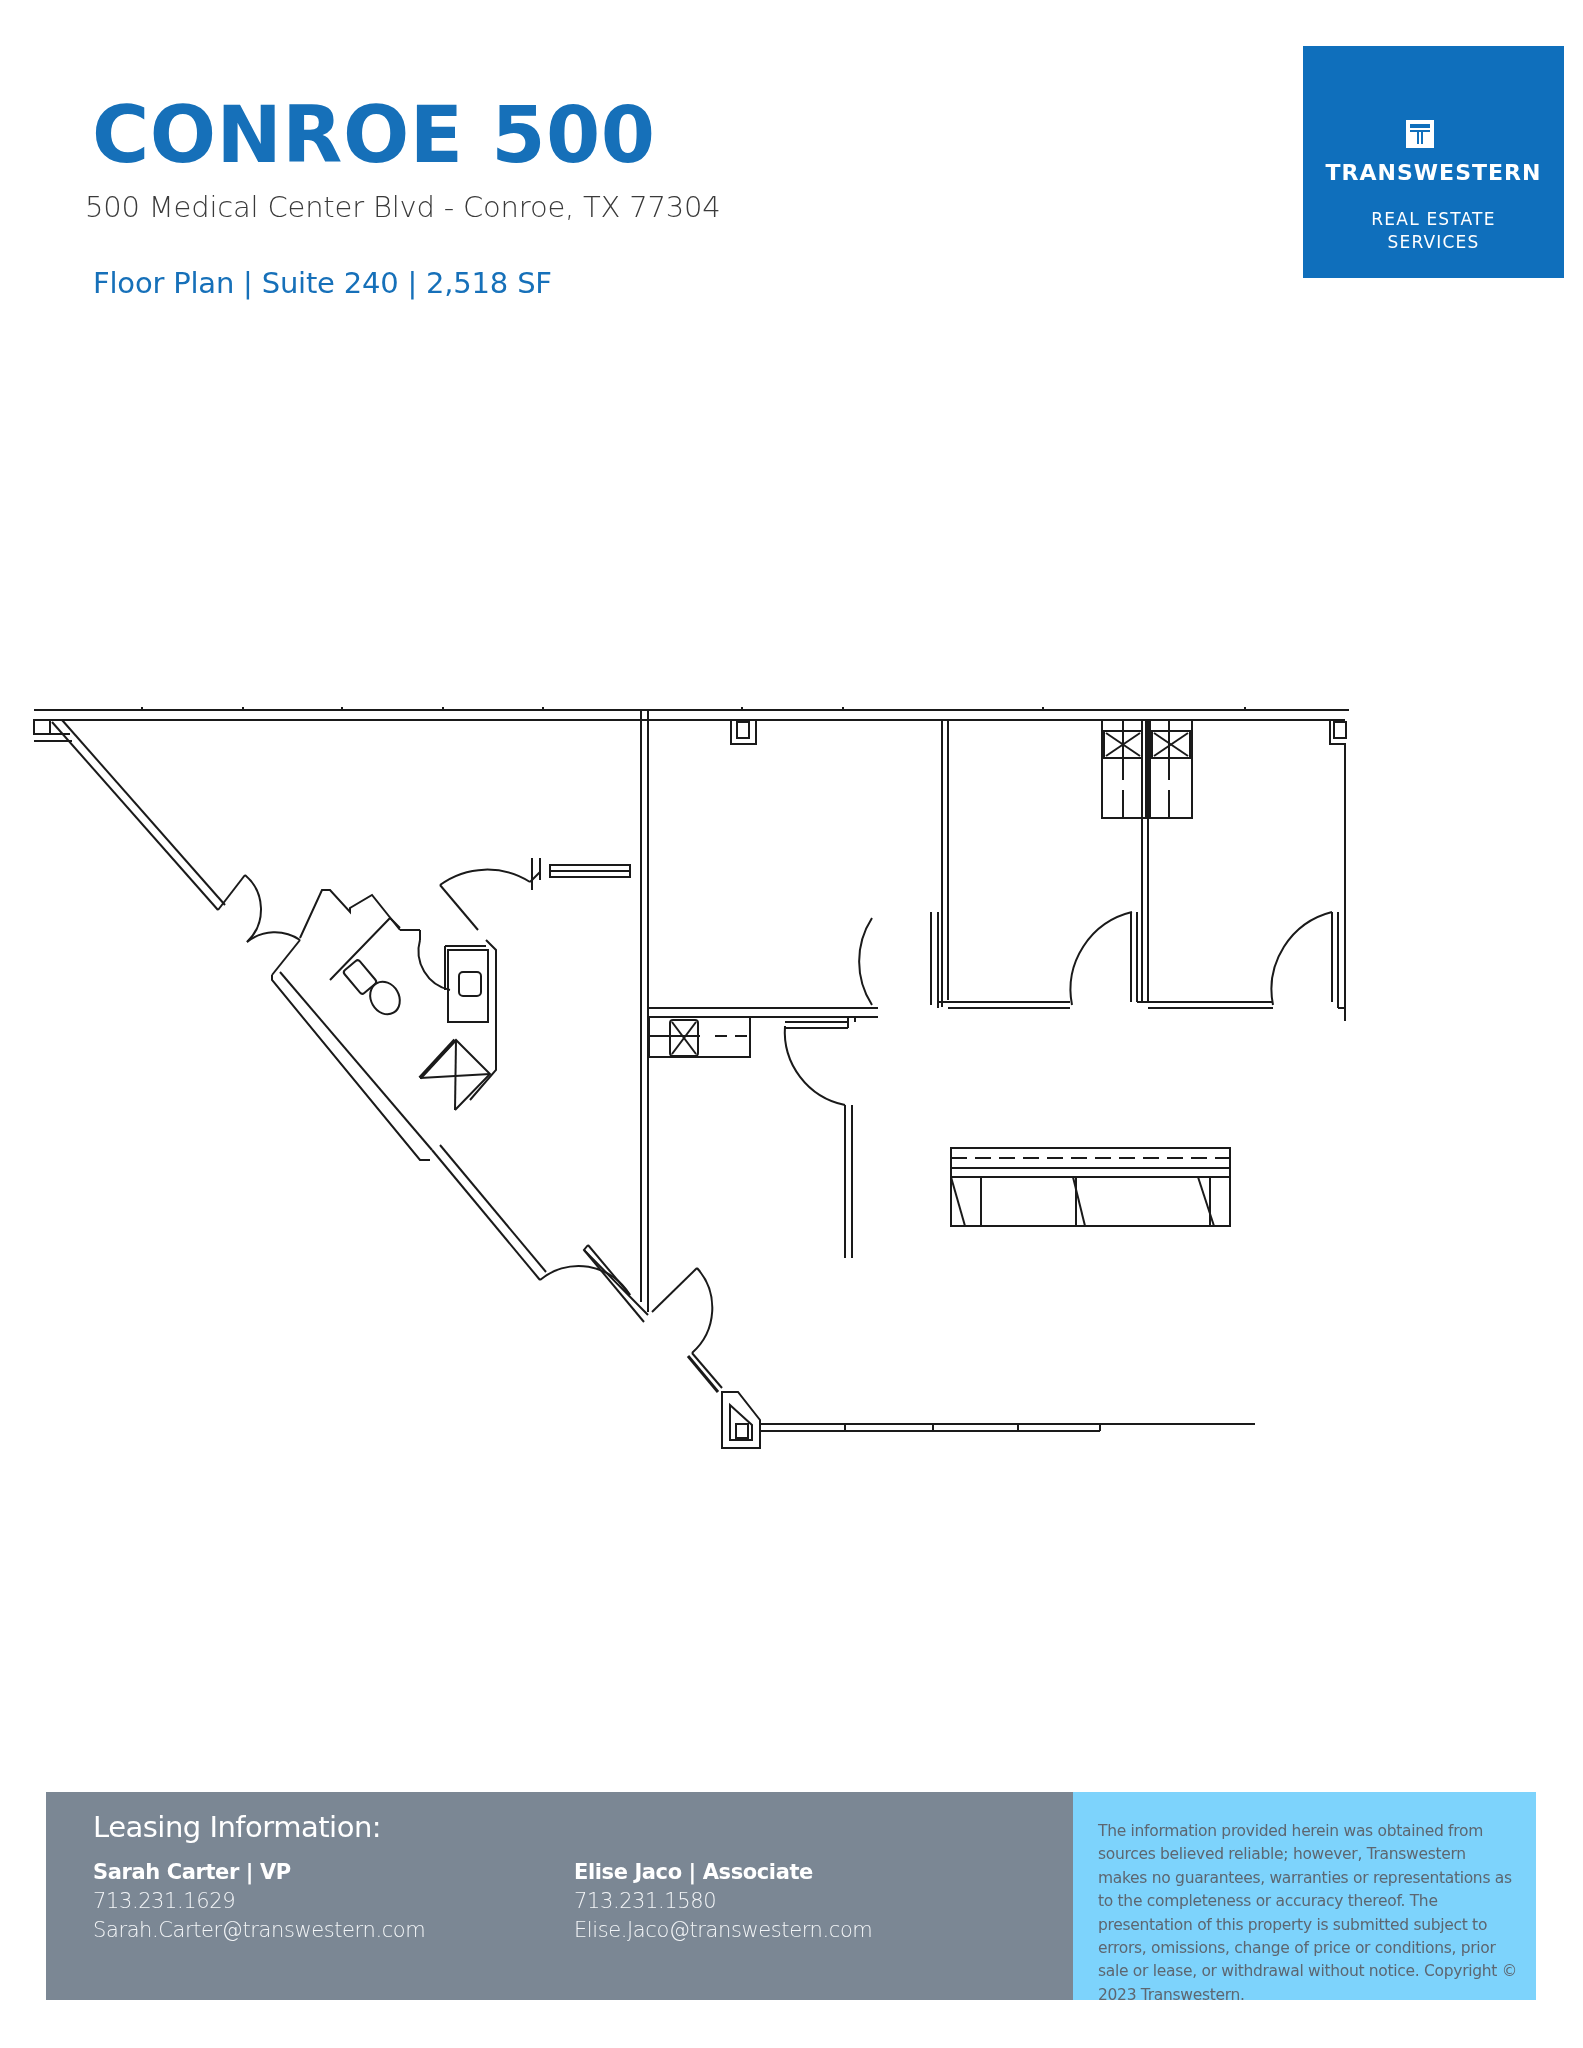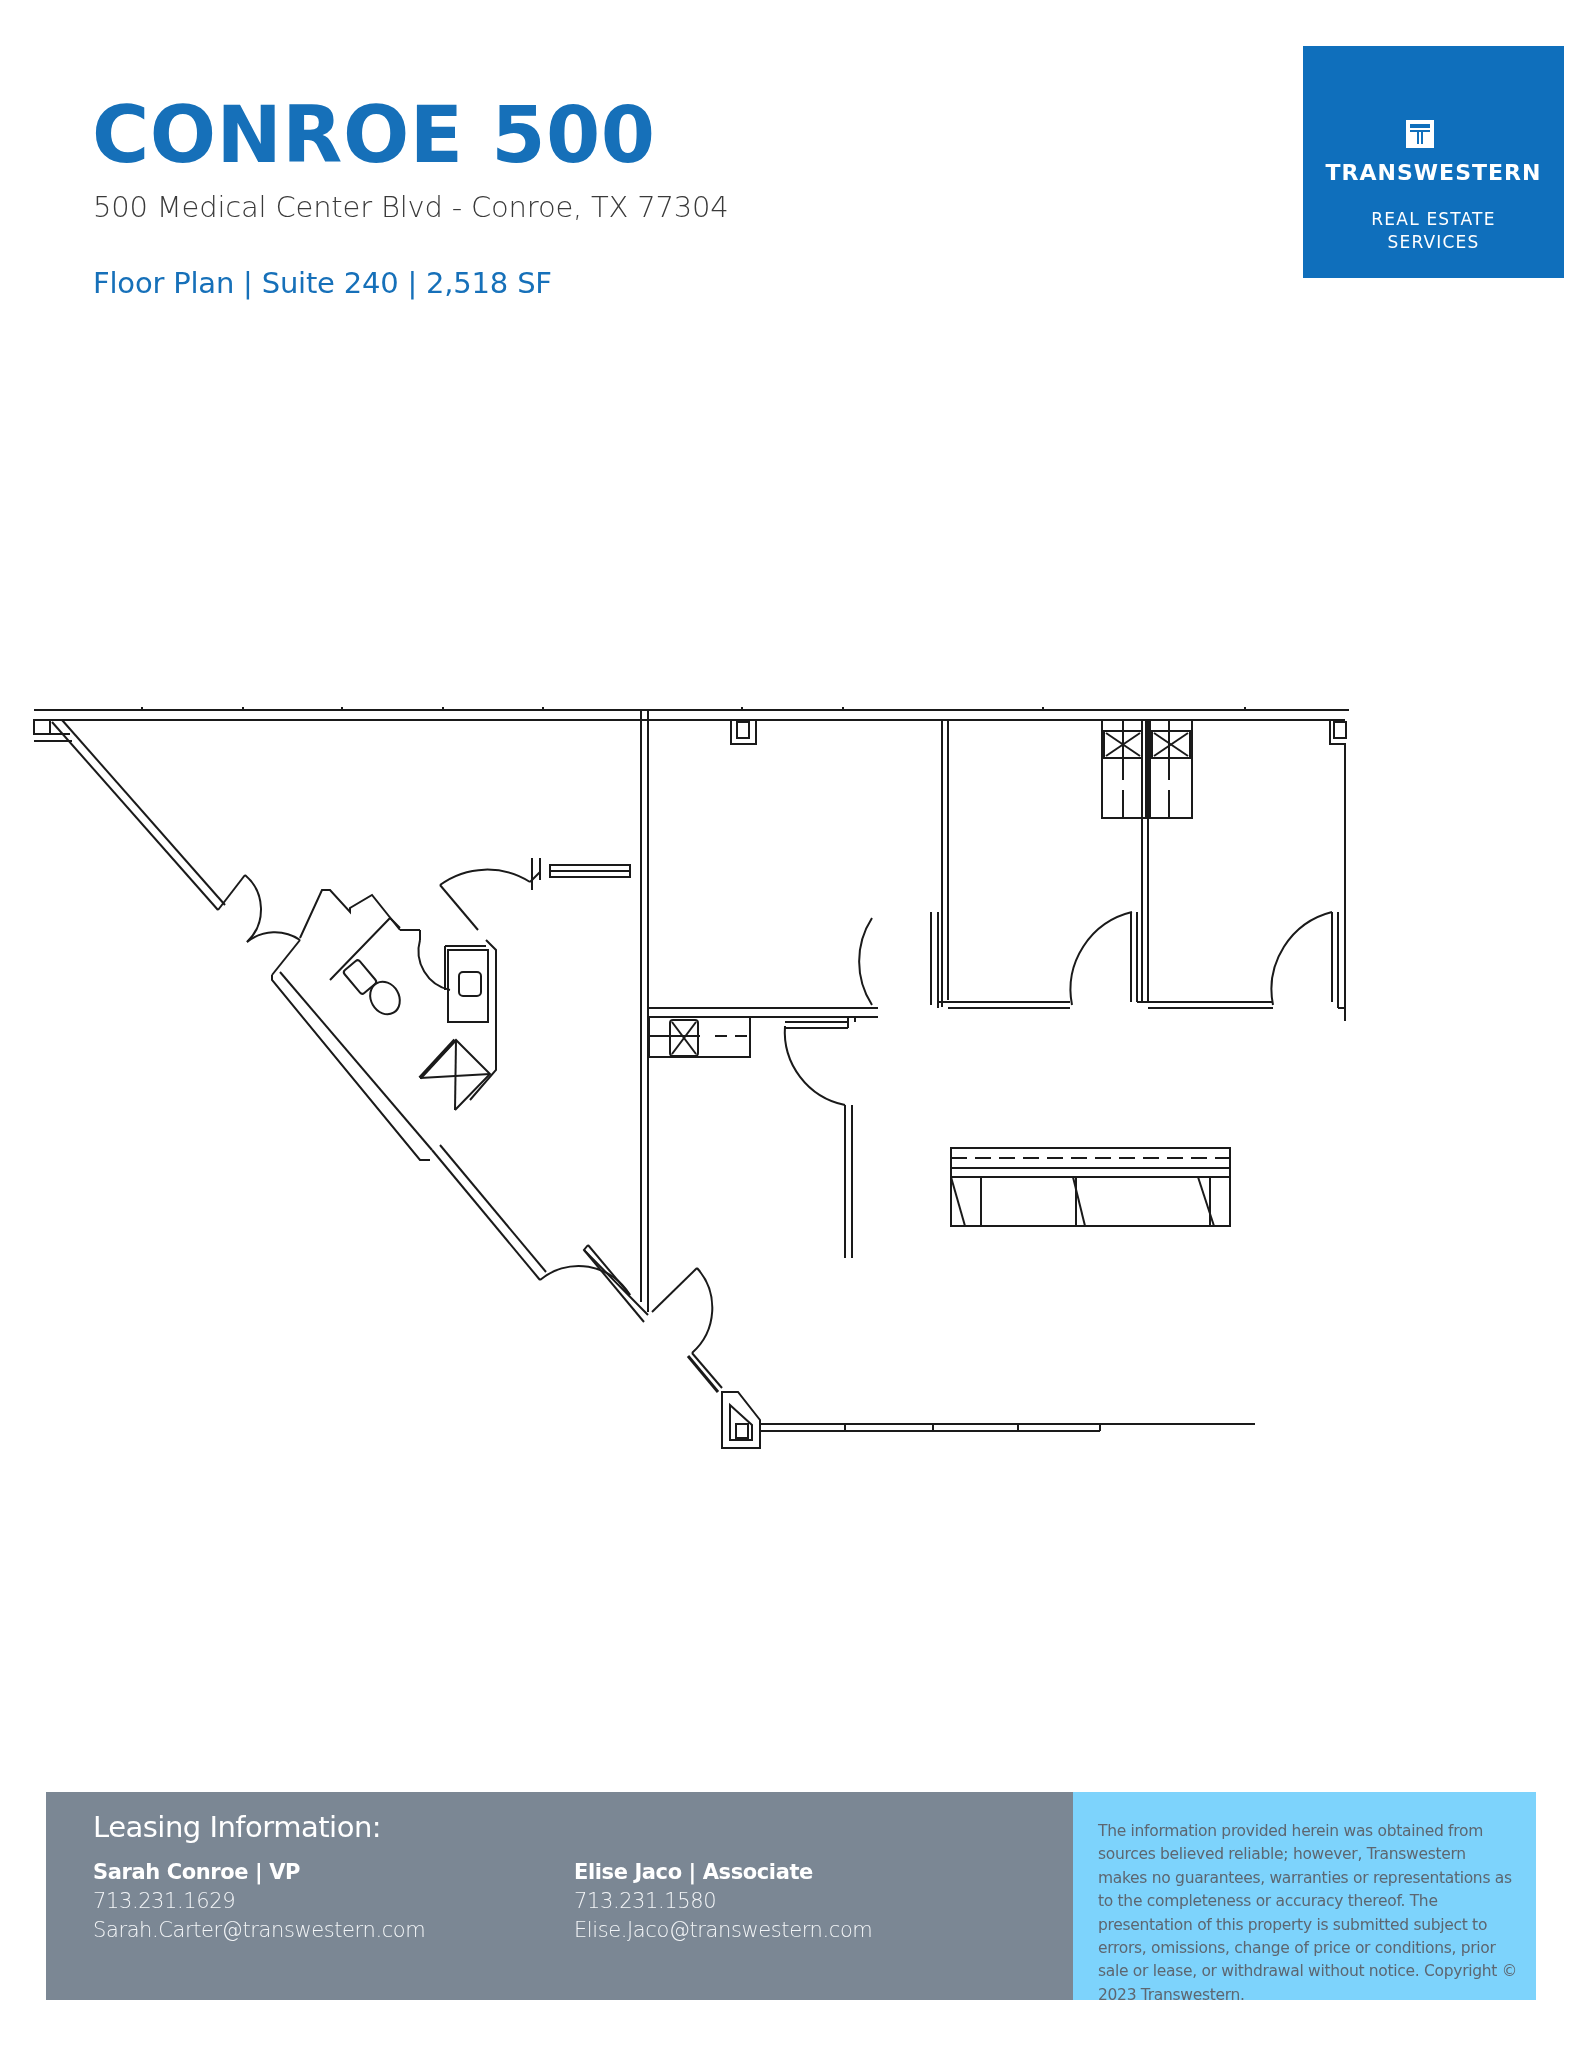--- a/index.html
+++ b/index.html
@@ -1,18 +1,18 @@
 <!DOCTYPE html>
 <html><head>
   <meta charset="utf-8">
   <style>
     html, body { margin: 0; padding: 0; background: #ffffff; }
     body { width: 1583px; height: 2048px; position: relative; overflow: hidden; font-family: "Liberation Sans", "DejaVu Sans", sans-serif; }
     .title { position: absolute; left: 92px; top: 96px; margin: 0; font-size: 78px; font-weight: 700; color: #1670b9; letter-spacing: 0.5px; line-height: 1; font-family: "DejaVu Sans", sans-serif; }
-    .address { position: absolute; left: 93px; top: 190px; font-size: 29px; color: #3a3a3a; font-family: "DejaVu Sans", sans-serif; font-weight: 300; letter-spacing: -0.2px; }
+    .address { position: absolute; left: 85px; top: 190px; font-size: 29px; color: #3a3a3a; font-family: "DejaVu Sans", sans-serif; font-weight: 300; letter-spacing: -0.2px; }
     .subtitle { position: absolute; left: 93px; top: 266px; font-size: 29px; color: #1670b9; font-family: "DejaVu Sans", sans-serif; letter-spacing: -0.2px; }
     .logo { position: absolute; left: 1303px; top: 46px; width: 261px; height: 232px; background: #0f6fbc; color: #fff; text-align: center; }
     .logo-mark { position: absolute; left: 103px; top: 74px; width: 28px; height: 28px; background: #fff; }
     .logo-mark svg { display: block; }
     .logo-name { position: absolute; left: 0; right: 0; top: 114px; font-size: 22px; font-weight: 700; letter-spacing: 1px; font-family: "DejaVu Sans", sans-serif; }
     .logo-tag { position: absolute; left: 0; right: 0; top: 162px; font-size: 17px; letter-spacing: 1.2px; line-height: 23px; font-family: "DejaVu Sans", sans-serif; }
     .floorplan { position: absolute; left: 0; top: 0; width: 1583px; height: 2048px; pointer-events: none; }
     .footer { position: absolute; left: 46px; top: 1792px; width: 1490px; height: 164px; }
     .footer-left { position: absolute; left: 0; top: 0; width: 1027px; height: 208px; background: #7b8794; color: #fff; }
     .footer-right { position: absolute; left: 1027px; top: 0; width: 463px; height: 208px; background: #7dd3fc; }
@@ -238,21 +238,21 @@
     <rect x="951" y="1139" width="0" height="0"></rect>
     <rect x="951" y="1139" width="0" height="0"></rect>
     <rect x="951" y="1139" width="0" height="0"></rect>
   </g>
 </svg>
 
 <div class="footer">
   <div class="footer-left">
     <h2 class="leasing-title">Leasing Information:</h2>
     <div class="agent agent-1">
-      <div class="agent-name">Sarah Conroe | VP</div>
+      <div class="agent-name">Sarah Carter | VP</div>
       <div class="agent-line">713.231.1629</div>
       <div class="agent-line">Sarah.Carter@transwestern.com</div>
     </div>
     <div class="agent agent-2">
       <div class="agent-name">Elise Jaco | Associate</div>
       <div class="agent-line">713.231.1580</div>
       <div class="agent-line">Elise.Jaco@transwestern.com</div>
     </div>
   </div>
   <div class="footer-right">

